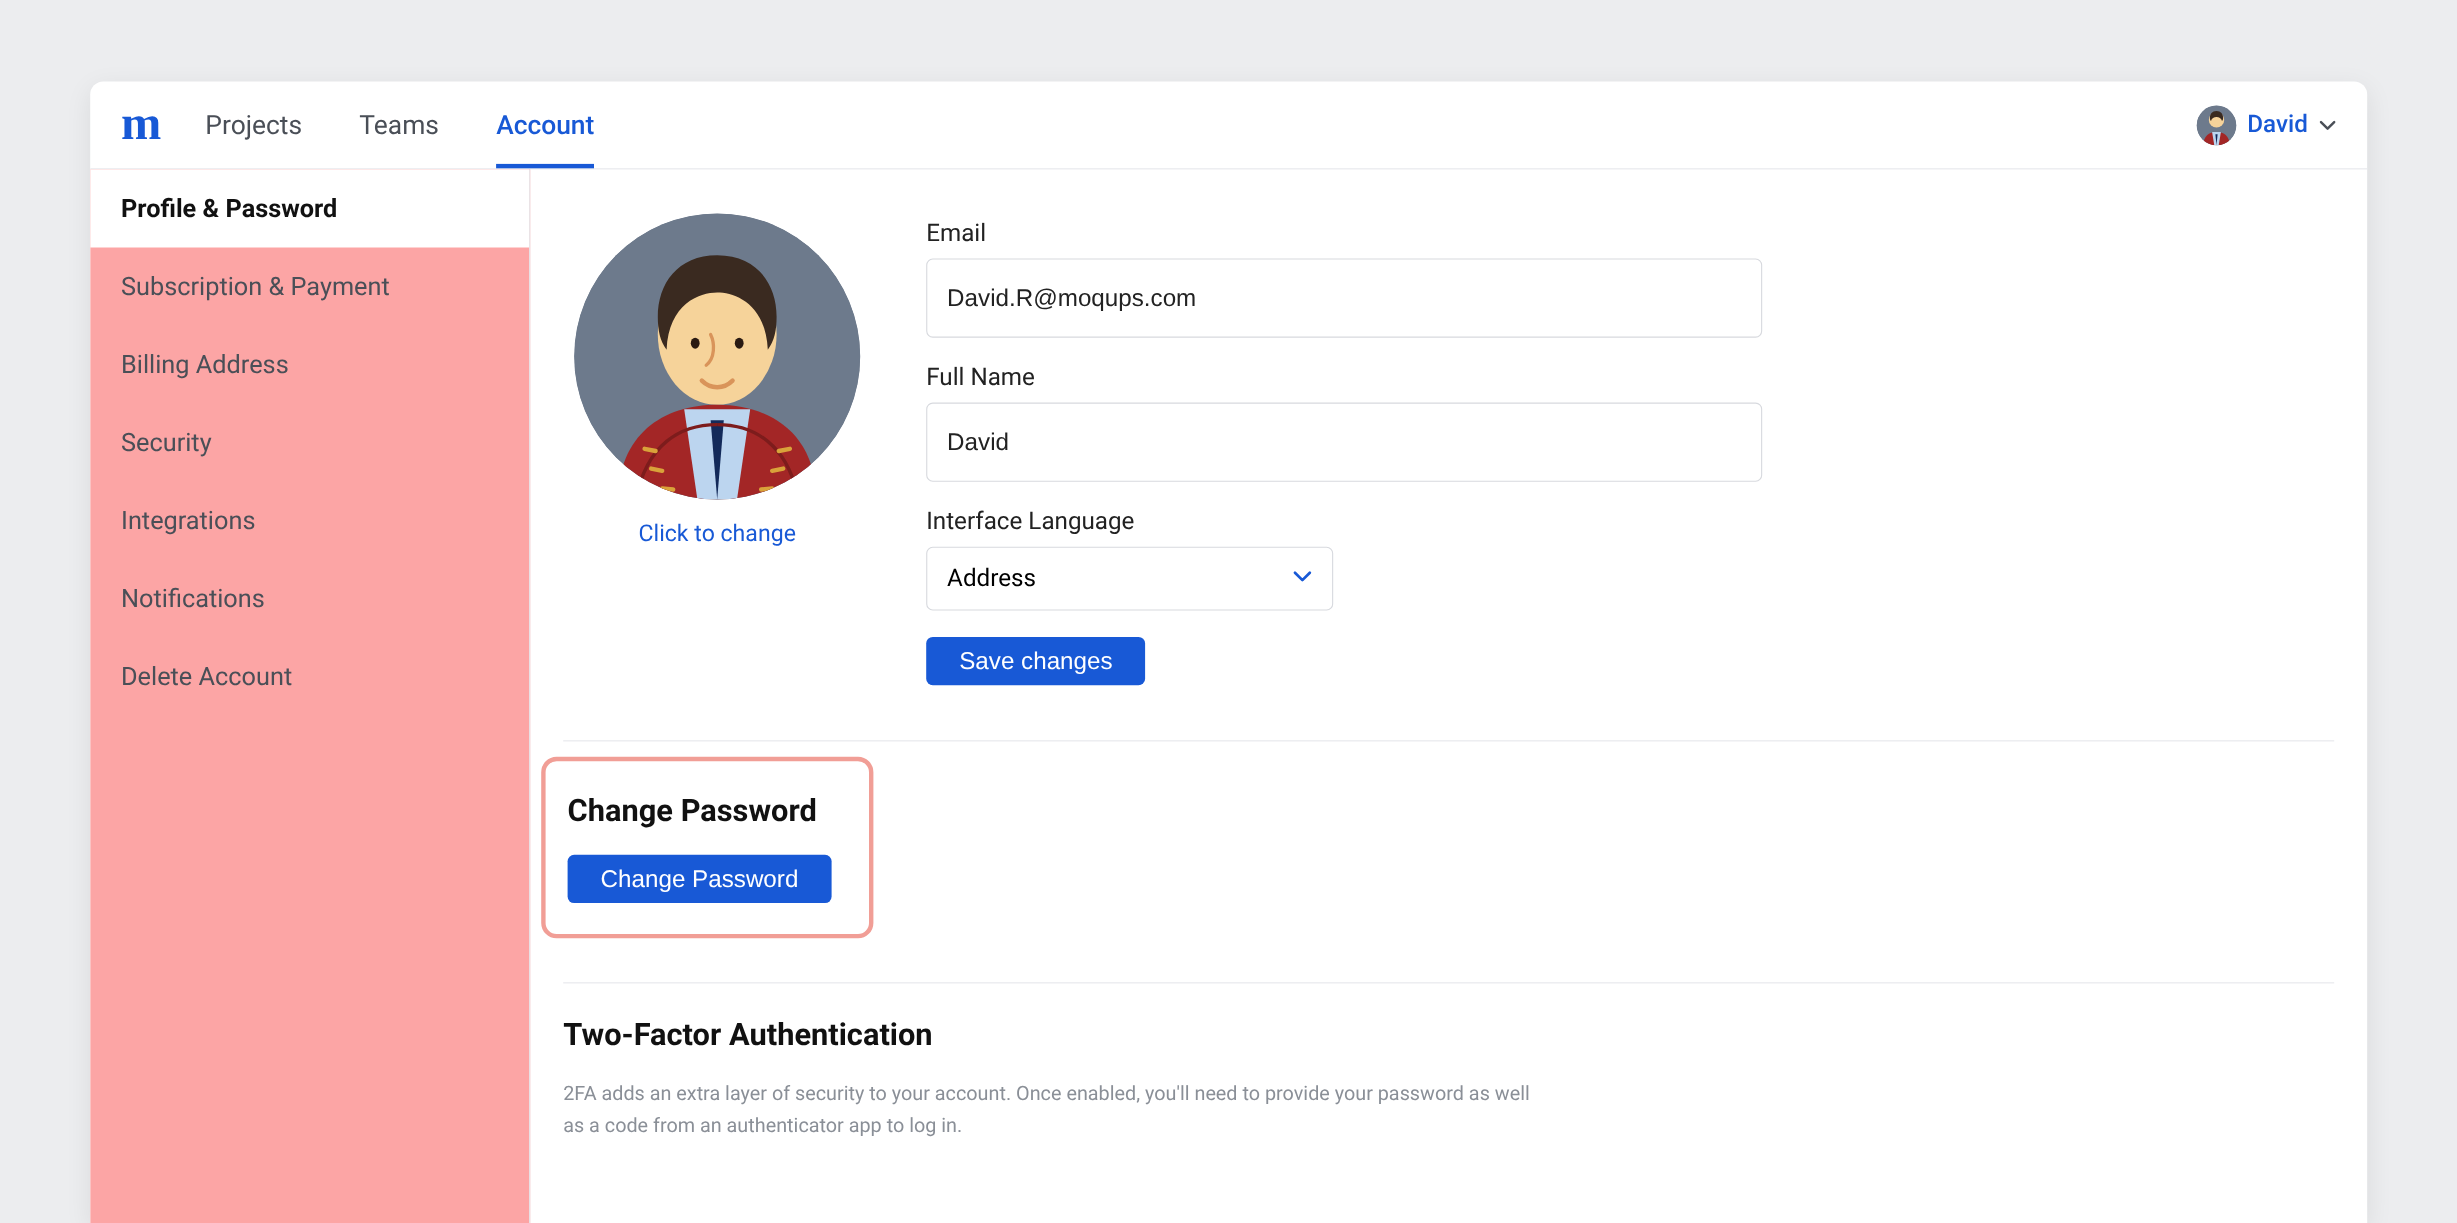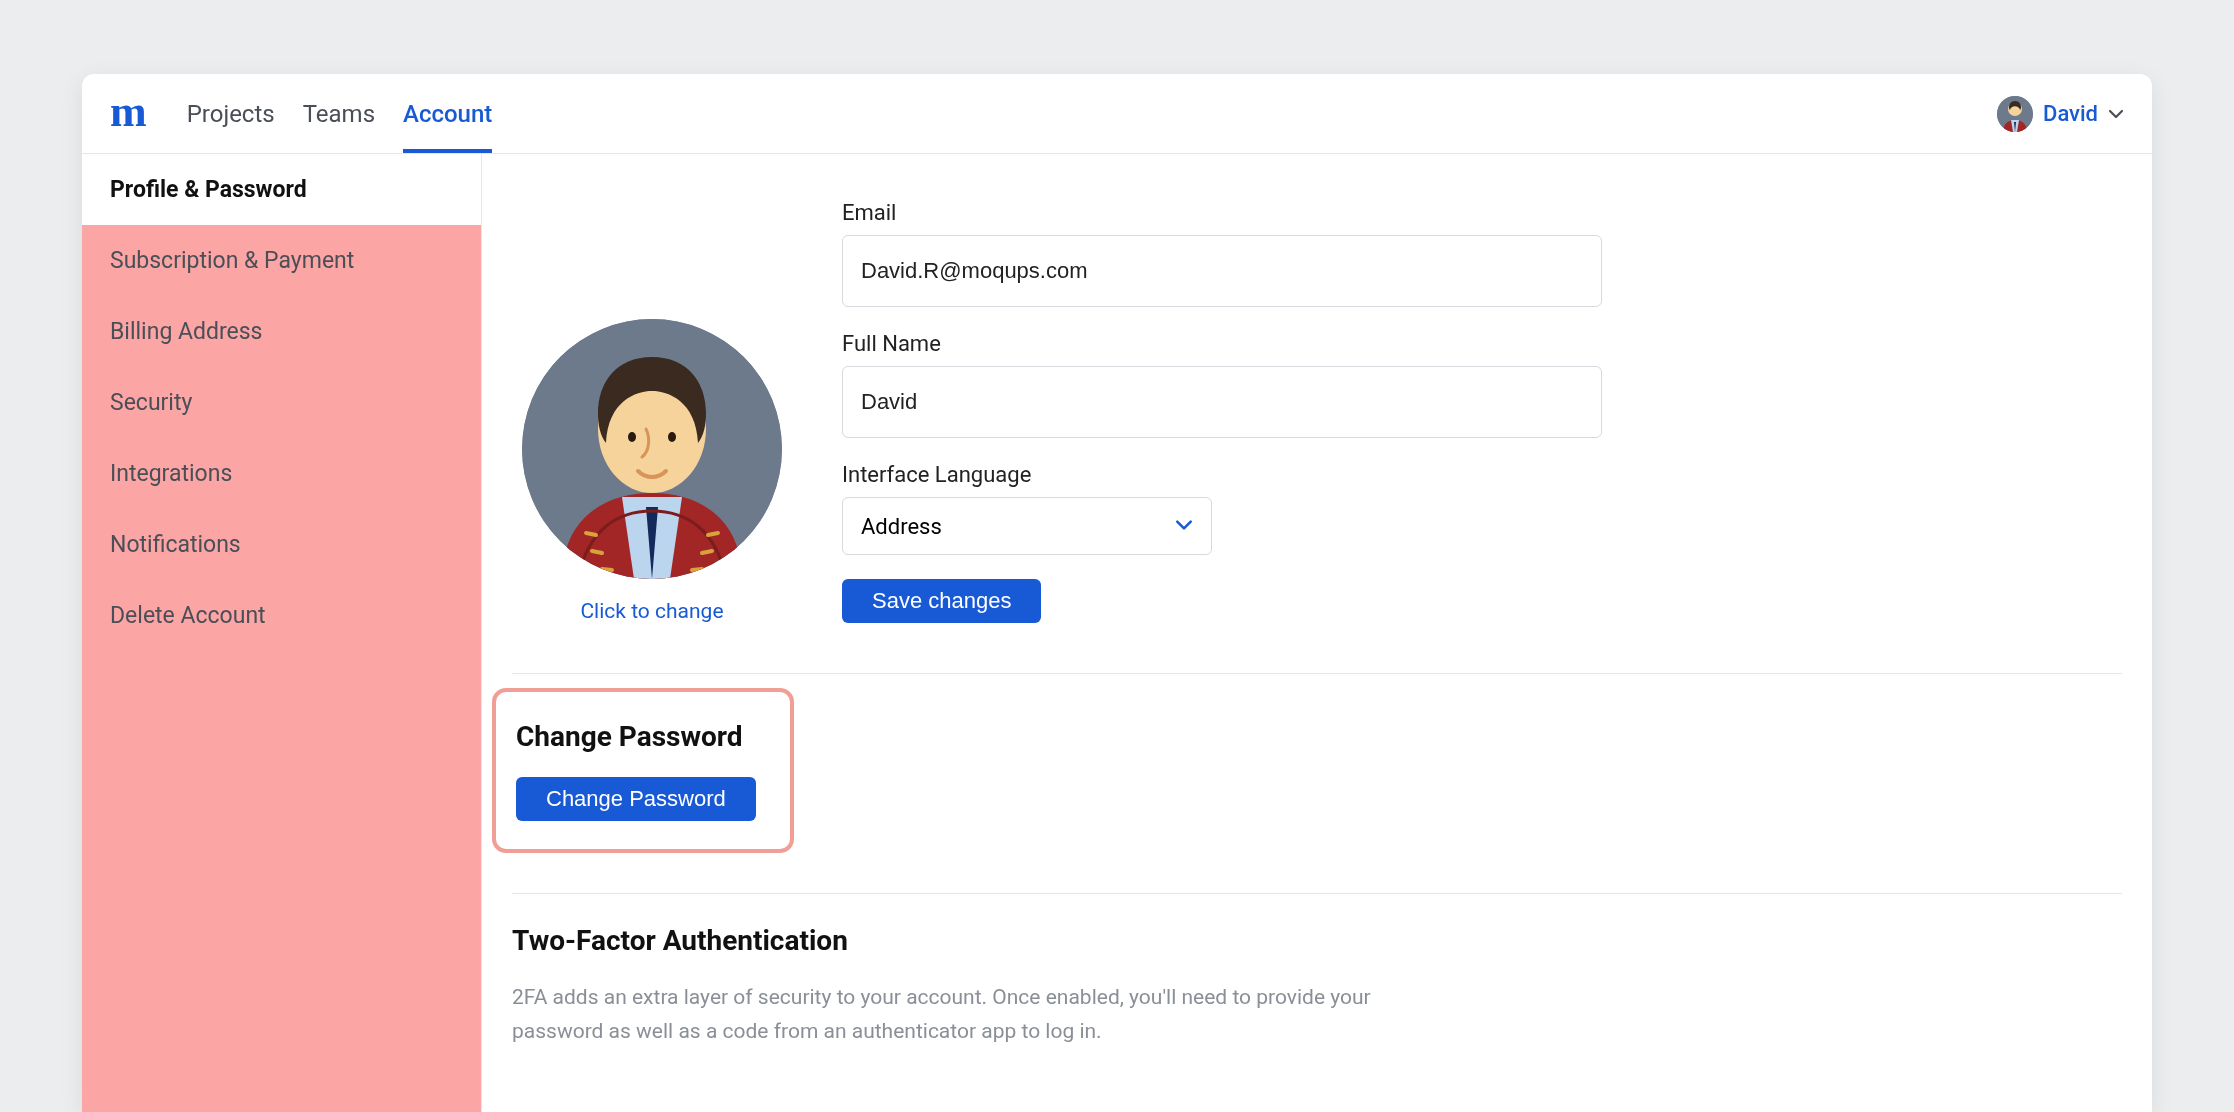--- a/index.html
+++ b/index.html
@@ -39,21 +39,21 @@
     font-weight: bold;
     font-size: 44px;
     color: #1859d6;
     margin-right: 40px;
     line-height: 1;
     position: relative;
     top: -2px;
   }
   .nav {
     display: flex;
-    gap: 28px;
+    gap: 52px;
     height: 100%;
     align-items: center;
   }
   .nav-item {
     font-size: 24px;
     color: #4a4f57;
     cursor: pointer;
     height: 100%;
     display: flex;
     align-items: center;
@@ -118,21 +118,20 @@
   }
   .profile-row {
     display: flex;
     gap: 60px;
     padding-bottom: 50px;
     border-bottom: 1px solid #e6e7eb;
   }
   .avatar-block {
     display:flex; flex-direction:column; align-items:center;
     padding-left: 10px;
-    justify-content: flex-end;
   }
   .avatar-lg {
     width: 260px; height: 260px; border-radius: 50%; overflow:hidden;
     background:#6d7a8c;
     display:flex;align-items:flex-end;justify-content:center;
   }
   .avatar-caption {
     margin-top: 20px;
     color:#1859d6;
     font-size:21px;
@@ -196,21 +195,21 @@
     font-size: 28px;
     font-weight: 700;
     color:#111;
     margin-bottom: 24px;
   }
   .divider {
     border:none; border-top:1px solid #e6e7eb;
     margin: 40px 0 30px 0;
   }
   .twofa-desc {
-    font-size: 21px;
+    font-size: 18px;
     color:#8a8f97;
     line-height: 1.6;
     max-width: 880px;
     margin-top: 18px;
   }
 </style>
 </head>
 <body>
 
 <div class="page">

